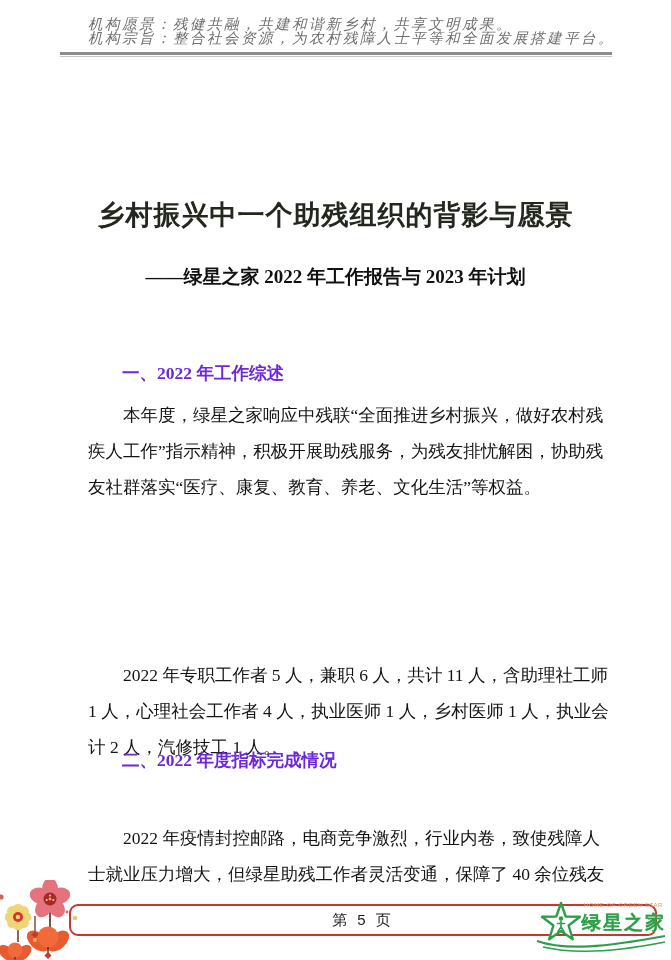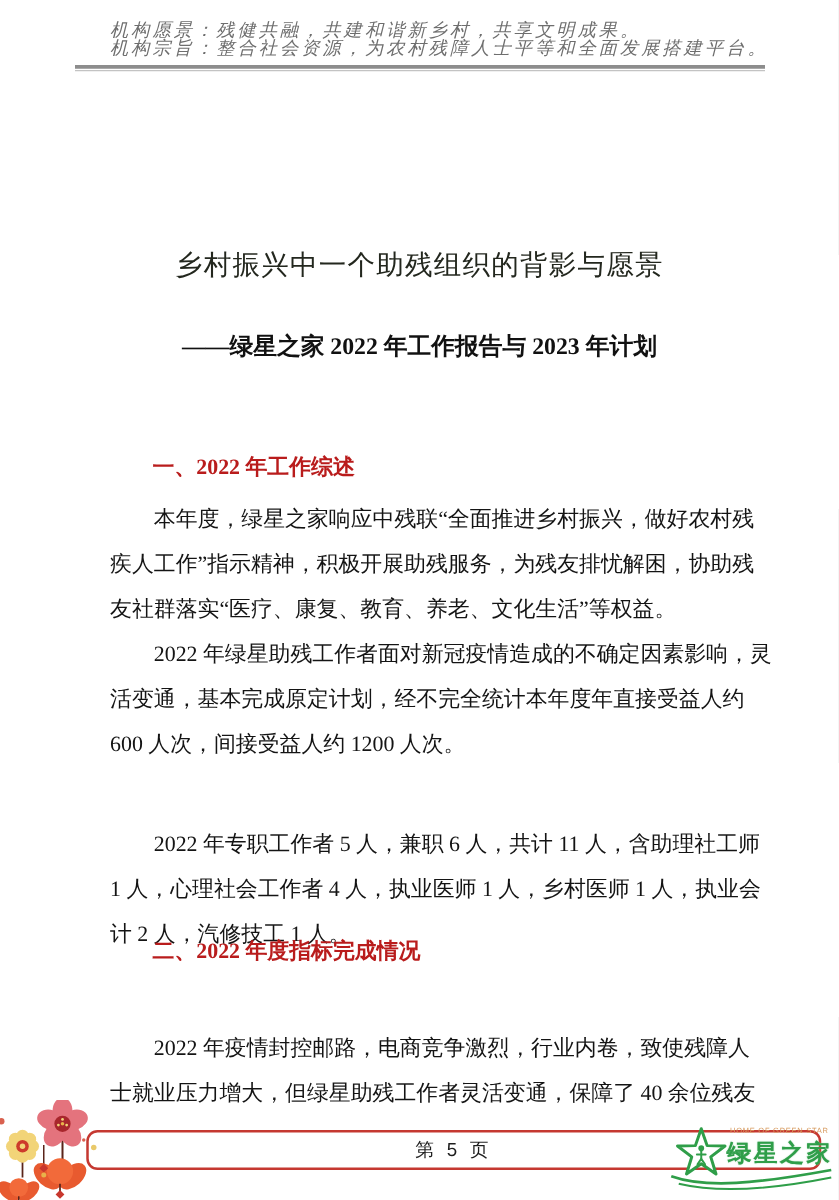--- a/index.html
+++ b/index.html
@@ -17,31 +17,31 @@
   }
   .hdr-line.l1 { top:15px; }
   .hdr-line.l2 { top:29px; }
   .hdr-rule {
     position:absolute; left:60px; top:52px; width:552px; height:5px;
     border-top:3px solid #8d8d8d; border-bottom:1px solid #c3c3c3;
   }
   
   .doc-title {
     position:absolute; top:197px; left:0; width:100%; text-align:center;
-    font-family:"Liberation Sans", sans-serif; font-weight:normal;
-    font-size:22px; letter-spacing:1px; color:#23271e; white-space:nowrap;
+    font-family:"Liberation Sans", sans-serif; font-weight:bold;
+    font-size:27px; letter-spacing:1px; color:#23271e; white-space:nowrap;
   }
   .doc-subtitle {
     position:absolute; top:264px; left:0; width:100%; text-align:center;
     font-weight:bold; font-size:19px; color:#111; white-space:nowrap;
   }
   
   .sec-heading {
     position:absolute; left:122px; font-weight:bold; font-size:17.5px;
-    color:#b91c1c; white-space:nowrap;
+    color:#6d28d9; white-space:nowrap;
   }
   .para { position:absolute; left:88px; font-size:17.5px; color:#141414; }
   .para .bline { height:36px; line-height:36px; white-space:nowrap; }
   .para .first { padding-left:35px; }
   
   .page-box {
     position:absolute; left:69px; top:904px; width:588px; height:32px;
     border:2px solid #c53831; border-radius:9px; background:#fff;
     display:flex; align-items:center; justify-content:center; z-index:1;
   }
@@ -77,25 +77,20 @@
   <div class="doc-subtitle">——绿星之家 2022 年工作报告与 2023 年计划</div>
 
   <div class="sec-heading" style="top:361px;">一、2022 年工作综述</div>
 
   <div class="para" style="top:397px;">
     <div class="bline first">本年度，绿星之家响应中残联“全面推进乡村振兴，做好农村残</div>
     <div class="bline">疾人工作”指示精神，积极开展助残服务，为残友排忧解困，协助残</div>
     <div class="bline">友社群落实“医疗、康复、教育、养老、文化生活”等权益。</div>
   </div>
 
-  <div class="para" style="top:505px;">
-    <div class="bline first">2022 年绿星助残工作者面对新冠疫情造成的不确定因素影响，灵</div>
-    <div class="bline">活变通，基本完成原定计划，经不完全统计本年度年直接受益人约</div>
-    <div class="bline">600 人次，间接受益人约 1200 人次。</div>
-  </div>
 
   <div class="para" style="top:613px;margin-top:44px;">
     <div class="bline first">2022 年专职工作者 5 人，兼职 6 人，共计 11 人，含助理社工师</div>
     <div class="bline">1 人，心理社会工作者 4 人，执业医师 1 人，乡村医师 1 人，执业会</div>
     <div class="bline">计 2 人，汽修技工 1 人。</div>
   </div>
 
   <div class="sec-heading" style="top:748px;">二、2022 年度指标完成情况</div>
 
   <div class="para" style="top:820px;">

